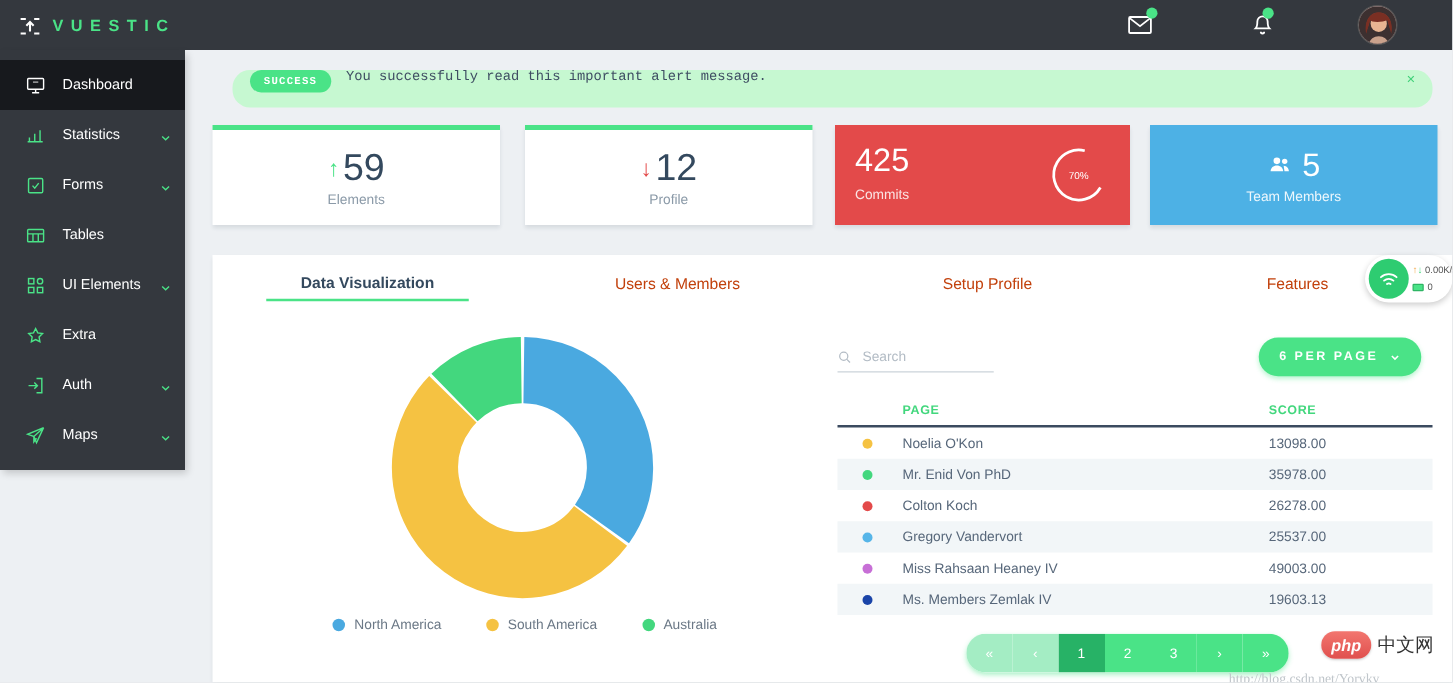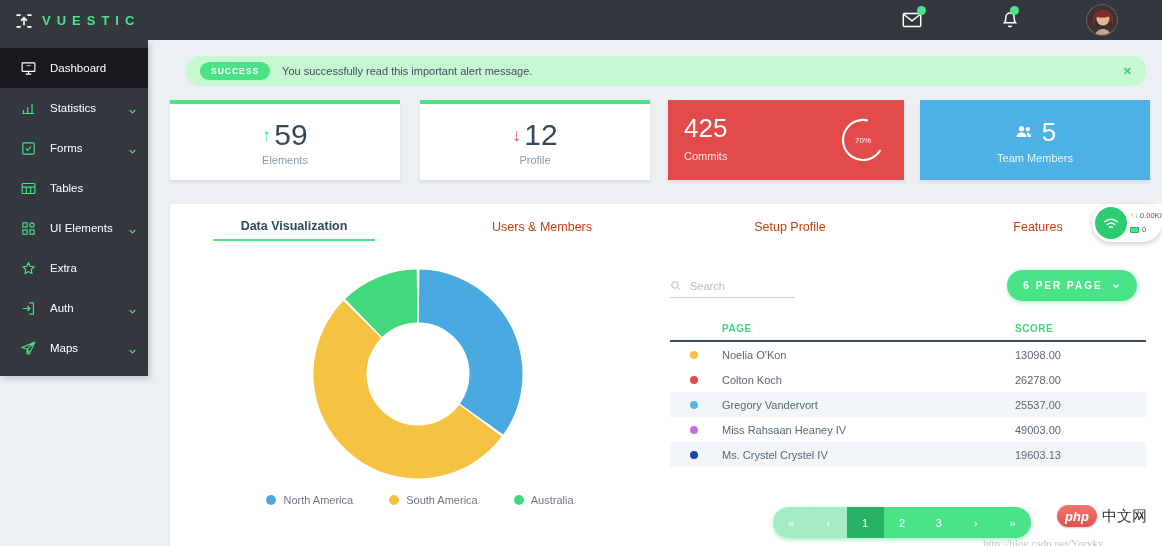--- a/index.html
+++ b/index.html
@@ -26,21 +26,21 @@
     box-shadow:2px 3px 6px rgba(0,0,0,.18);padding-top:8px;}
   .side-item{height:40px;display:flex;align-items:center;padding:0 10px 0 20px;cursor:pointer;}
   .side-item.active{background:#17191d;}
   .side-item .ico{width:17px;height:17px;color:#4ae387;flex:0 0 17px;}
   .side-item.active .ico{color:#ffffff;}
   .side-item .lbl{margin-left:13px;font-size:11.5px;color:#ffffff;flex:1;}
   .side-item .chev{width:11px;height:11px;color:#4ae387;}
 
   
   .alert{position:absolute;left:186px;top:56px;width:960px;height:30px;background:#c6f8d1;
-    border-radius:14px;display:flex;align-items:center;padding:0 14px;}
+    border-radius:14px;display:flex;align-items:flex-start;padding:0 14px;font-family:Liberation Mono, monospace;}
   .alert-badge{background:#4ae387;color:#fff;font-size:8.5px;font-weight:bold;letter-spacing:1px;
     border-radius:9px;padding:4px 11px;}
   .alert-msg{margin-left:12px;font-size:11px;color:#3f4e63;flex:1;}
   .alert-close{color:#3ed077;font-size:11px;font-weight:bold;cursor:pointer;}
 
   
   .stat-card{position:absolute;top:100px;height:80px;background:#fff;
     box-shadow:0 2px 3px rgba(60,70,90,.12);}
   .stat-light{border-top:4px solid #4ae387;display:flex;flex-direction:column;
     align-items:center;justify-content:center;}
@@ -362,38 +362,43 @@
       <div class="t-head">
         <span class="h-user">PAGE</span>
         <span class="h-score">SCORE</span>
       </div>
       <div id="tbody">
           <div class="t-row">
             <span class="t-dot" style="background:#f5c242"></span>
      <span class="t-name">Noelia O'Kon</span>
      <span class="t-score">13098.00</span>
           </div>
+          <div class="t-row alt">
+            <span class="t-dot" style="background:#43d77e"></span>
+     <span class="t-name">Mr. Enid Von PhD</span>
+     <span class="t-score">35978.00</span>
+          </div>
           <div class="t-row">
             <span class="t-dot" style="background:#e34a4a"></span>
      <span class="t-name">Colton Koch</span>
      <span class="t-score">26278.00</span>
           </div>
           <div class="t-row alt">
             <span class="t-dot" style="background:#56b5e8"></span>
      <span class="t-name">Gregory Vandervort</span>
      <span class="t-score">25537.00</span>
           </div>
           <div class="t-row">
             <span class="t-dot" style="background:#c76fd6"></span>
      <span class="t-name">Miss Rahsaan Heaney IV</span>
      <span class="t-score">49003.00</span>
           </div>
           <div class="t-row alt">
             <span class="t-dot" style="background:#1a44a8"></span>
-     <span class="t-name">Ms. Crystel Crystel IV</span>
+     <span class="t-name">Ms. Members Zemlak IV</span>
      <span class="t-score">19603.13</span>
           </div>
         </div>
     </div>
 
     <div class="pagination" id="pagination">
         <div class="pg-btn pg-disabled">«</div>
         <div class="pg-btn pg-disabled">‹</div>
         <div class="pg-btn pg-active">1</div>
         <div class="pg-btn pg-normal">2</div>

